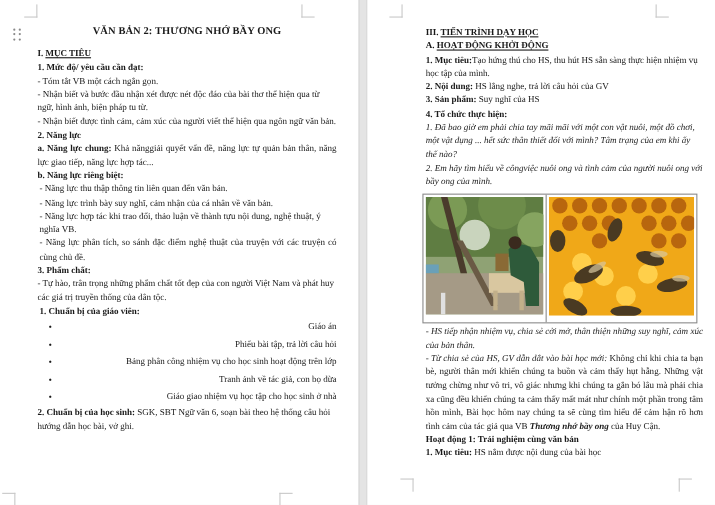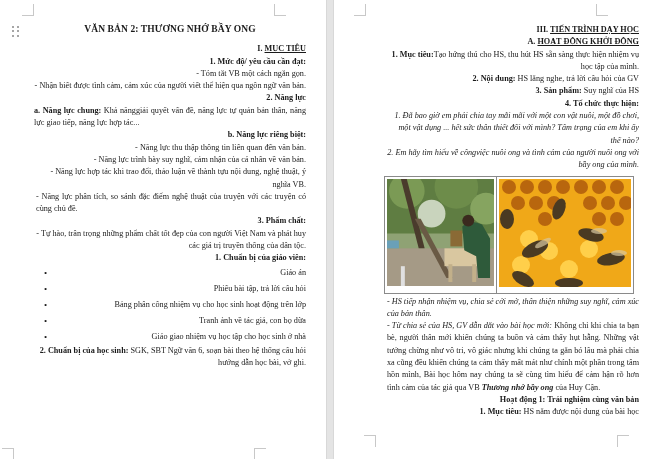--- a/index.html
+++ b/index.html
@@ -18,21 +18,21 @@
   .crop.br { border-left-width: 1px; border-top-width: 1px; }
 
   .drag-handle { position: absolute; left: 12px; top: 26px; width: 8px; height: 12px; display: grid; grid-template-columns: 3px 3px; gap: 1px 2px; }
   .drag-handle span { width: 2px; height: 2px; background: #888; border-radius: 1px; }
 
   .content { position: absolute; font-size: 8.2px; line-height: 12.3px; }
   #page-left .content { left: 34px; top: 23px; width: 272px; }
   #page-right .content { left: 53px; top: 24px; width: 252px; }
 
   .title { font-weight: bold; text-align: center; font-size: 9.5px; margin-bottom: 8px; letter-spacing: 0.1px; }
-  .p { white-space: normal; text-align: right; }
+  .p { white-space: normal; }
   .b { font-weight: bold; }
   .u { text-decoration: underline; }
   .i { font-style: italic; }
   .j { text-align: justify; }
   .ind { padding-left: 2px; }
   ul.bullets { list-style: none; padding-left: 10px; }
   ul.bullets li { position: relative; padding-left: 14px; line-height: 16px; text-align: right; }
   ul.bullets li::before { content: "•"; position: absolute; left: 0; top: 0; font-size: 9px; }
 
   .img-table { display: flex; width: 250px; height: 118px; border: 1px solid #8a8a8a; margin: 4px 0 2px -3px; }
@@ -59,20 +59,21 @@
       <span></span>
       <span></span>
   </div>
 
   <div class="content">
     <div class="title">VĂN BẢN 2: THƯƠNG NHỚ BẦY ONG</div>
 
     <div class="p b"><span>I. </span><span class="u">MỤC TIÊU</span></div>
     <div class="p b">1. Mức độ/ yêu cầu cần đạt:</div>
     <div class="p">- Tóm tắt VB một cách ngắn gọn.</div>
+    <div class="p">- Nhận biết và bước đầu nhận xét được nét độc đáo của bài thơ thể hiện qua từ ngữ, hình ảnh, biện pháp tu từ.</div>
     <div class="p">- Nhận biết được tình cảm, cảm xúc của người viết thể hiện qua ngôn ngữ văn bản.</div>
     <div class="p b">2. Năng lực</div>
     <div class="p j"><span class="b">a. Năng lực chung:</span><span> Khả nănggiải quyết vấn đề, năng lực tự quản bản thân, năng lực giao tiếp, năng lực hợp tác...</span></div>
     <div class="p b">b. Năng lực riêng biệt:</div>
     <div class="p ind">- Năng lực thu thập thông tin liên quan đến văn bản.</div>
     <div class="p ind">- Năng lực trình bày suy nghĩ, cảm nhận của cá nhân về văn bản.</div>
     <div class="p ind">- Năng lực hợp tác khi trao đổi, thảo luận về thành tựu nội dung, nghệ thuật, ý nghĩa VB.</div>
     <div class="p ind j">- Năng lực phân tích, so sánh đặc điểm nghệ thuật của truyện với các truyện có cùng chủ đề.</div>
     <div class="p b">3. Phẩm chất:</div>
     <div class="p">- Tự hào, trân trọng những phẩm chất tốt đẹp của con người Việt Nam và phát huy các giá trị truyền thống của dân tộc.</div>

